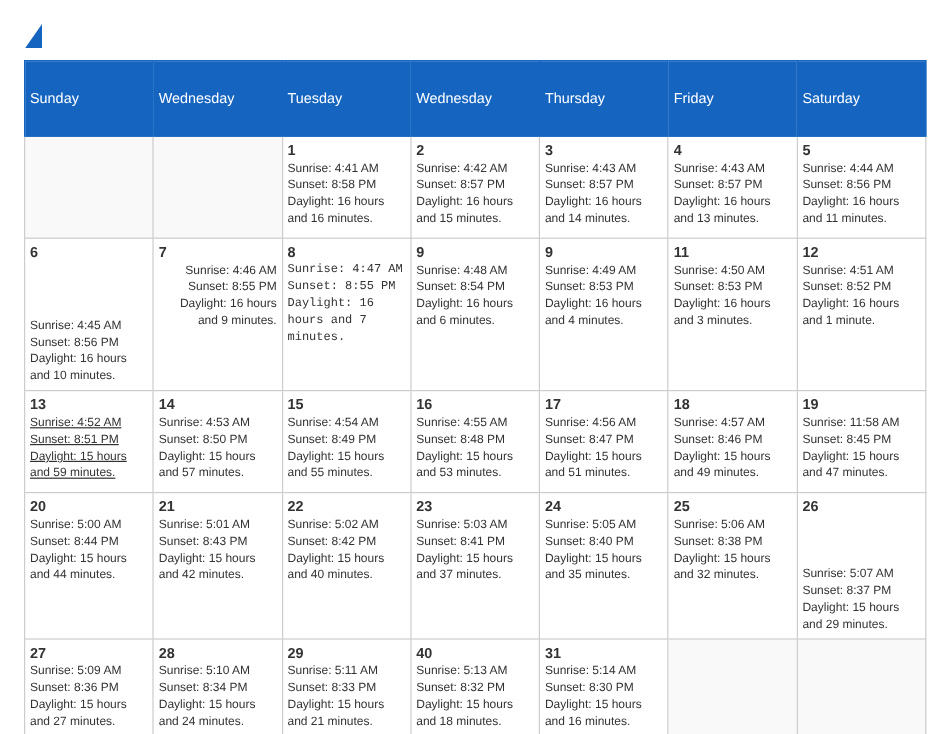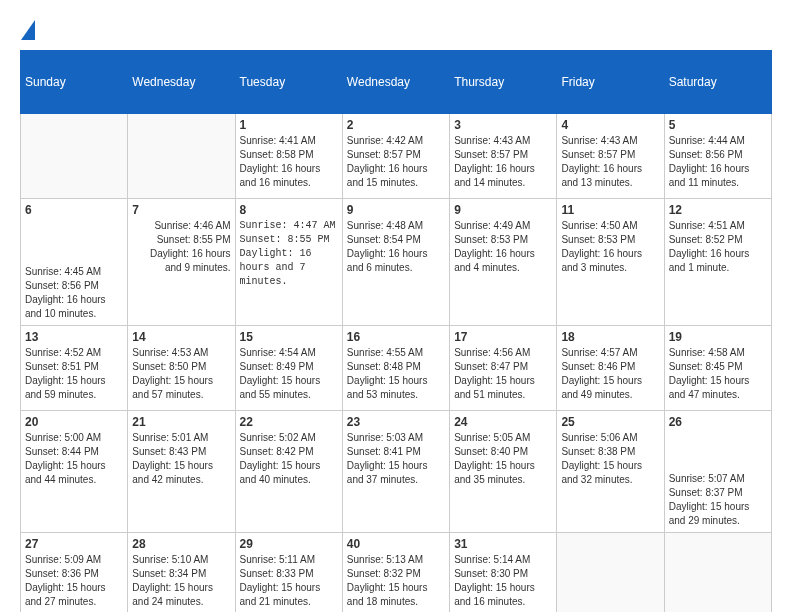--- a/index.html
+++ b/index.html
@@ -189,21 +189,21 @@
         <td>
           <span class="day-number">12</span>
           <div class="day-info" style="white-space: pre-line;">Sunrise: 4:51 AM
 Sunset: 8:52 PM
 Daylight: 16 hours and 1 minute.</div>
         </td>
       </tr>
       <tr>
         <td>
           <span class="day-number">13</span>
-          <div class="day-info" style="white-space: pre-line;">Sunrise: 4:52 AM
+          <div class="day-info" style="white-space: pre-line; text-decoration: underline;">Sunrise: 4:52 AM
 Sunset: 8:51 PM
 Daylight: 15 hours and 59 minutes.</div>
         </td>
         <td>
           <span class="day-number">14</span>
           <div class="day-info" style="white-space: pre-line;">Sunrise: 4:53 AM
 Sunset: 8:50 PM
 Daylight: 15 hours and 57 minutes.</div>
         </td>
         <td>
@@ -225,21 +225,21 @@
 Daylight: 15 hours and 51 minutes.</div>
         </td>
         <td>
           <span class="day-number">18</span>
           <div class="day-info" style="white-space: pre-line;">Sunrise: 4:57 AM
 Sunset: 8:46 PM
 Daylight: 15 hours and 49 minutes.</div>
         </td>
         <td>
           <span class="day-number">19</span>
-          <div class="day-info" style="white-space: pre-line;">Sunrise: 4:58 AM
+          <div class="day-info" style="white-space: pre-line;">Sunrise: 11:58 AM
 Sunset: 8:45 PM
 Daylight: 15 hours and 47 minutes.</div>
         </td>
       </tr>
       <tr>
         <td>
           <span class="day-number">20</span>
           <div class="day-info" style="white-space: pre-line;">Sunrise: 5:00 AM
 Sunset: 8:44 PM
 Daylight: 15 hours and 44 minutes.</div>

